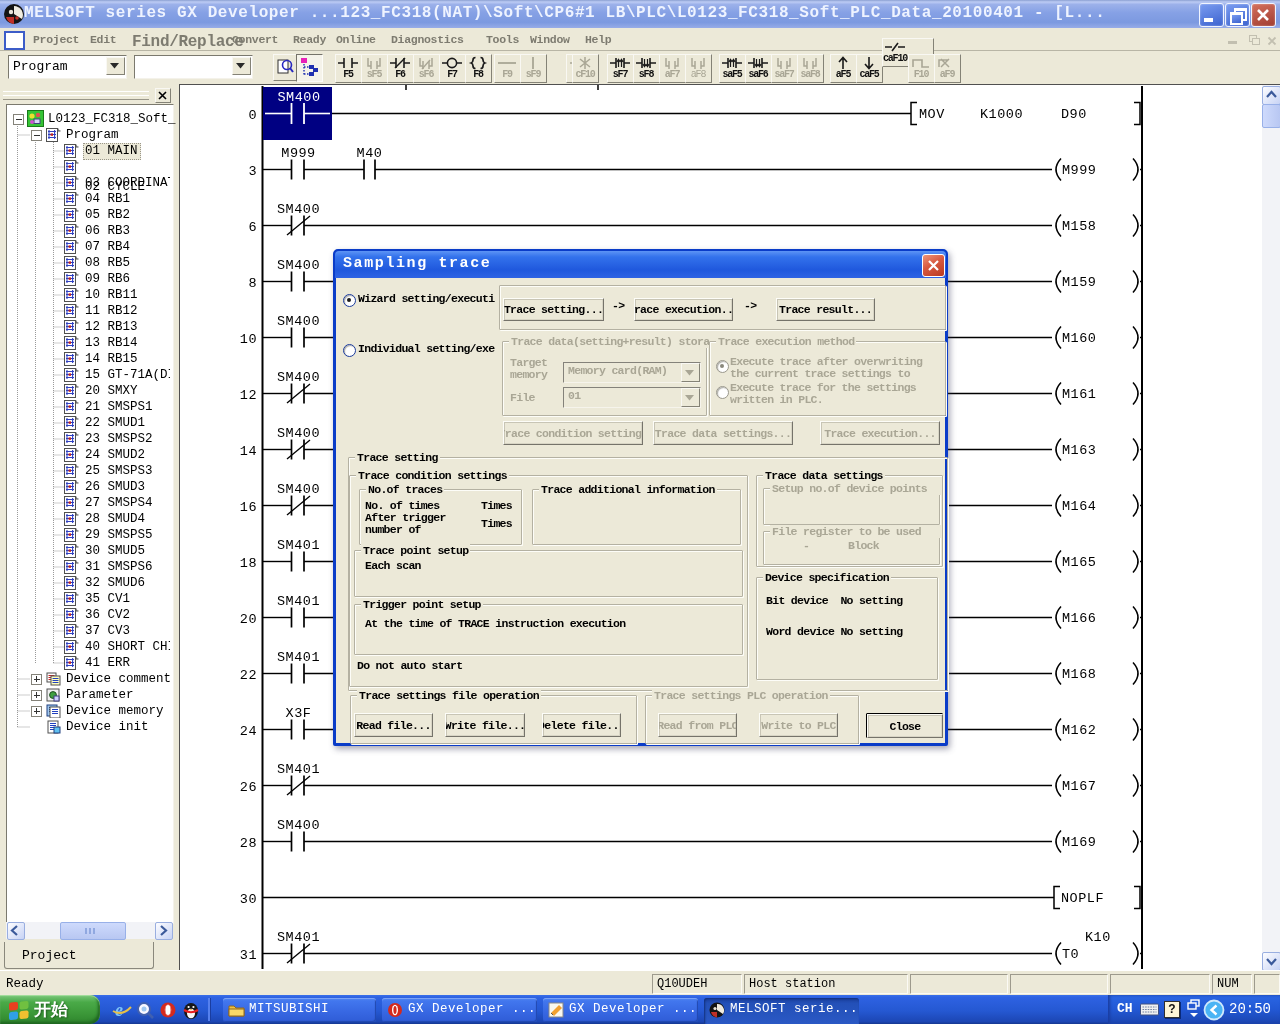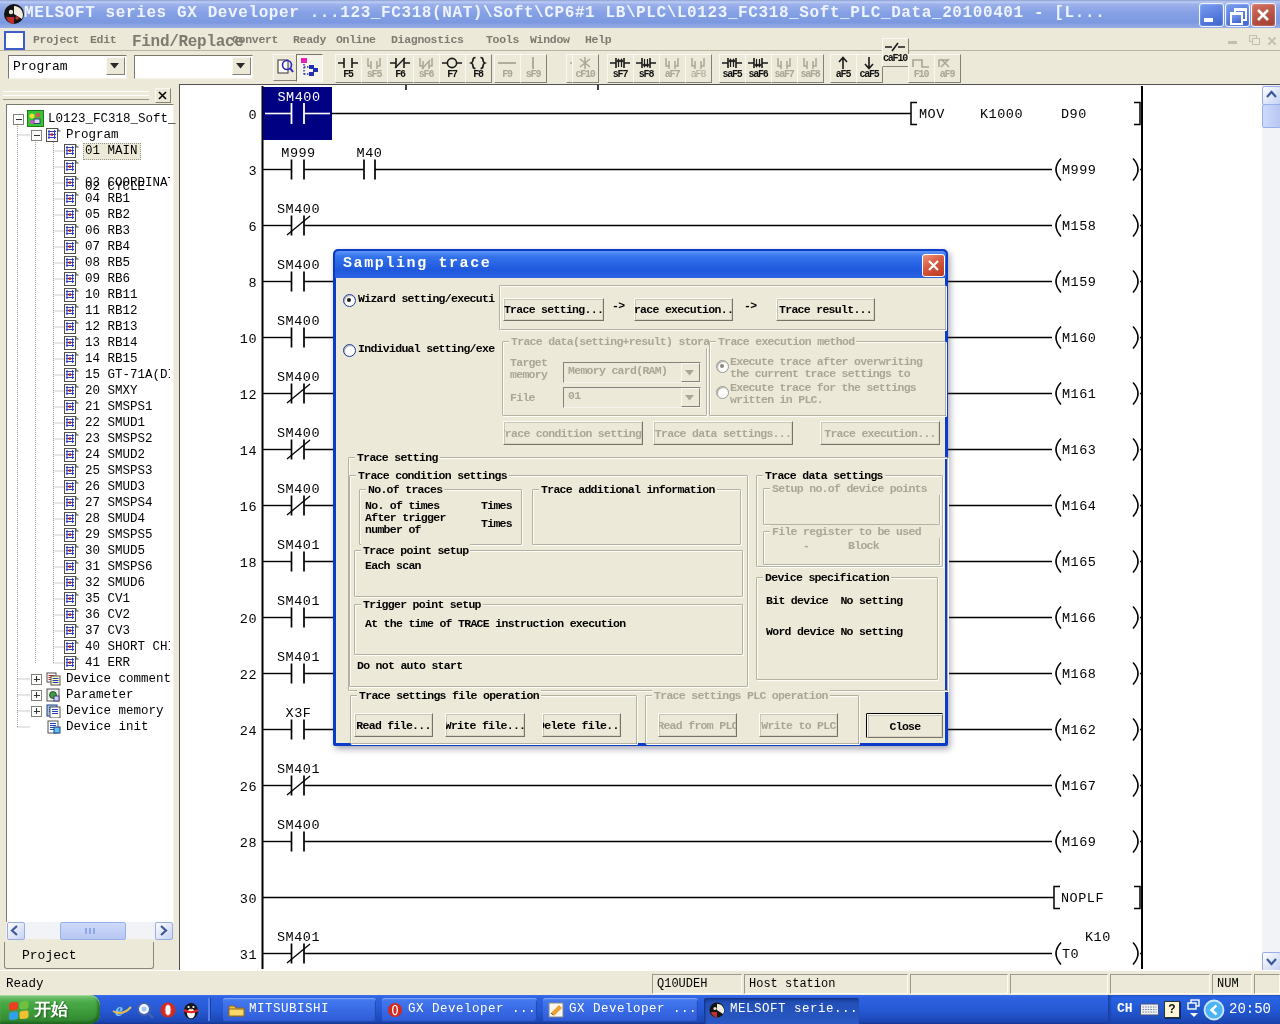--- a/index.html
+++ b/index.html
@@ -220,21 +220,21 @@
         <path d="M11 13 L11 2 M7 6 L11 1.5 L15 6" stroke="#1a1a1a" stroke-width="1.6" fill="none"></path>
       </svg>
   <div class="a" style="left:0;top:14px;width:24px;text-align:center;font-size:10px;font-weight:bold;color:#111;letter-spacing:-1.2px;">aF5</div>
  </div>
 <div class="a raised" style="left:856px;top:54px;width:25px;height:27px;">
   <svg class="a" style="left:1px;top:1px" width="22" height="14" viewBox="0 0 22 14">
         <path d="M11 1 L11 12 M7 8 L11 12.5 L15 8" stroke="#1a1a1a" stroke-width="1.6" fill="none"></path>
       </svg>
   <div class="a" style="left:0;top:14px;width:24px;text-align:center;font-size:10px;font-weight:bold;color:#111;letter-spacing:-1.2px;">caF5</div>
  </div>
-<div class="a raised" style="left:882px;top:38px;width:25px;height:27px;">
+<div class="a raised" style="left:882px;top:38px;width:25px;height:27px;padding-left:25px;">
   <svg class="a" style="left:1px;top:1px" width="22" height="14" viewBox="0 0 22 14">
         <path d="M1 7 L8 7 M14 7 L21 7 M8 11 L14 3" stroke="#1a1a1a" stroke-width="1.6"></path>
       </svg>
   <div class="a" style="left:0;top:14px;width:24px;text-align:center;font-size:10px;font-weight:bold;color:#111;letter-spacing:-1.2px;">caF10</div>
  </div>
 <div class="a raised" style="left:908px;top:54px;width:25px;height:27px;">
   <svg class="a" style="left:1px;top:1px" width="22" height="14" viewBox="0 0 22 14">
         <path d="M3 11 L3 4 L12 4 L12 11 L19 11" stroke="#a9a695" stroke-width="1.6" fill="none"></path>
       </svg>
   <div class="a" style="left:0;top:14px;width:24px;text-align:center;font-size:10px;font-weight:bold;color:#a9a695;letter-spacing:-1.2px;">F10</div>

